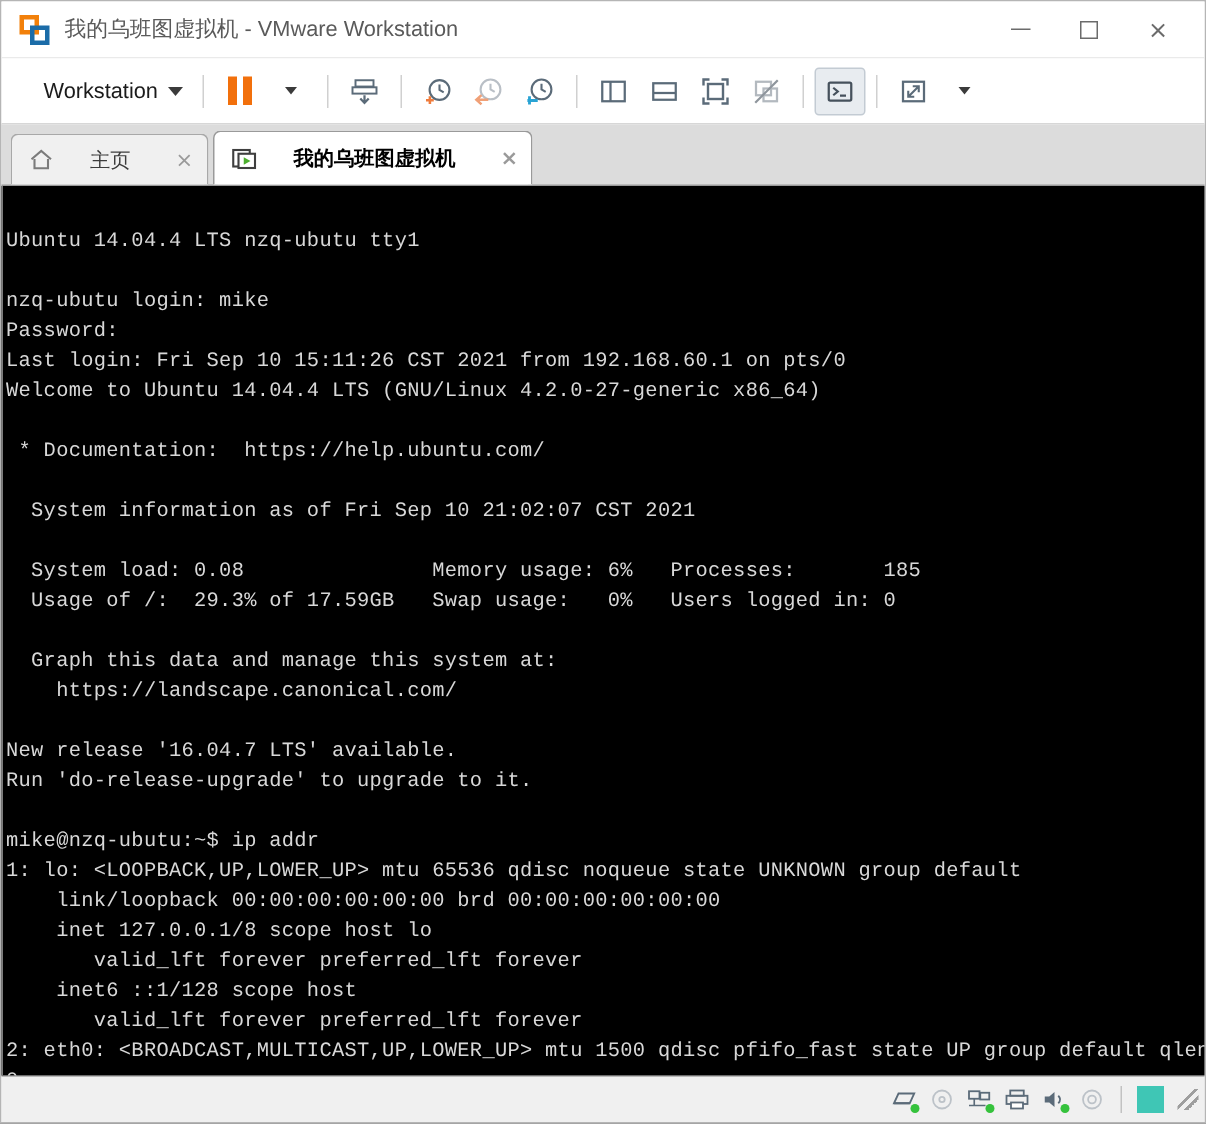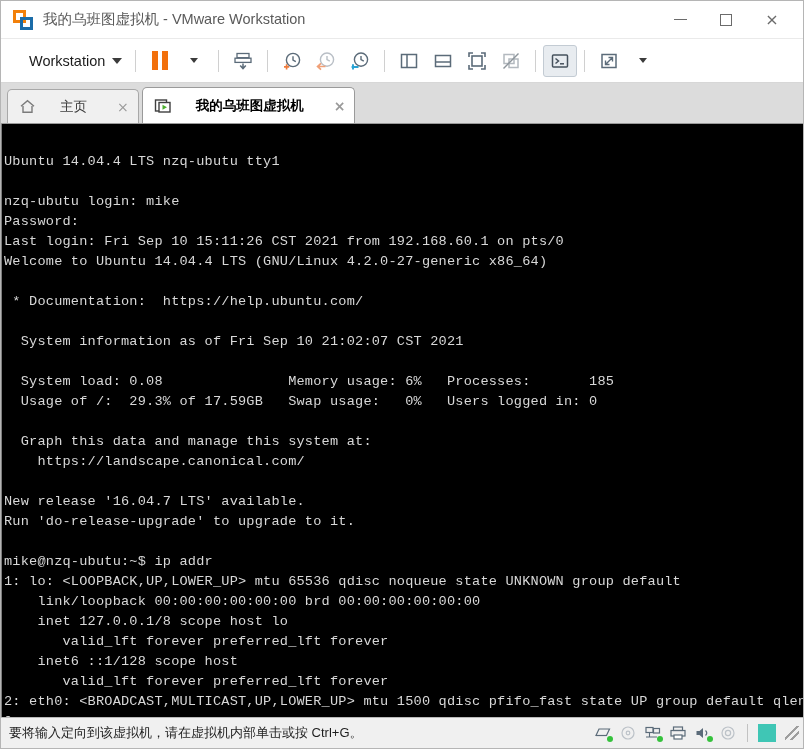--- a/index.html
+++ b/index.html
@@ -296,21 +296,20 @@
       <span class="tab-close">×</span>
     </div>
   </div>
 
   <div class="vm-screen">
     <div class="term" id="terminal"><div class="ln">Ubuntu 14.04.4 LTS nzq-ubutu tty1</div><div class="ln">&nbsp;</div><div class="ln">nzq-ubutu login: mike</div><div class="ln">Password:</div><div class="ln">Last login: Fri Sep 10 15:11:26 CST 2021 from 192.168.60.1 on pts/0</div><div class="ln">Welcome to Ubuntu 14.04.4 LTS (GNU/Linux 4.2.0-27-generic x86_64)</div><div class="ln">&nbsp;</div><div class="ln"> * Documentation:  https://help.ubuntu.com/</div><div class="ln">&nbsp;</div><div class="ln">  System information as of Fri Sep 10 21:02:07 CST 2021</div><div class="ln">&nbsp;</div><div class="ln">  System load: 0.08               Memory usage: 6%   Processes:       185</div><div class="ln">  Usage of /:  29.3% of 17.59GB   Swap usage:   0%   Users logged in: 0</div><div class="ln">&nbsp;</div><div class="ln">  Graph this data and manage this system at:</div><div class="ln">    https://landscape.canonical.com/</div><div class="ln">&nbsp;</div><div class="ln">New release '16.04.7 LTS' available.</div><div class="ln">Run 'do-release-upgrade' to upgrade to it.</div><div class="ln">&nbsp;</div><div class="ln">mike@nzq-ubutu:~$ ip addr</div><div class="ln">1: lo: &lt;LOOPBACK,UP,LOWER_UP&gt; mtu 65536 qdisc noqueue state UNKNOWN group default</div><div class="ln">    link/loopback 00:00:00:00:00:00 brd 00:00:00:00:00:00</div><div class="ln">    inet 127.0.0.1/8 scope host lo</div><div class="ln">       valid_lft forever preferred_lft forever</div><div class="ln">    inet6 ::1/128 scope host</div><div class="ln">       valid_lft forever preferred_lft forever</div><div class="ln">2: eth0: &lt;BROADCAST,MULTICAST,UP,LOWER_UP&gt; mtu 1500 qdisc pfifo_fast state UP group default qlen 100</div><div class="ln">0</div><div class="ln">    link/ether 00:0c:29:44:52:b0 brd ff:ff:ff:ff:ff:ff</div></div>
 
   </div>
 
   <div class="statusbar">
-    <span class="status-text">要将输入定向到该虚拟机，请在虚拟机内部单击或按 Ctrl+G。</span>
     <span class="status-spacer"></span>
     <span class="sbicons">
 
       <span class="sbico">
         <svg width="18" height="16" viewBox="0 0 18 16">
             <path d="M2 10.5 L5 4 L15.5 4 L12.5 10.5 Z" fill="none" stroke="#5b6b79" stroke-width="1.2"></path>
             <line x1="2" y1="10.5" x2="12.5" y2="10.5" stroke="#5b6b79" stroke-width="1.2"></line>
           </svg>
         <span class="dot"></span>
       </span>

